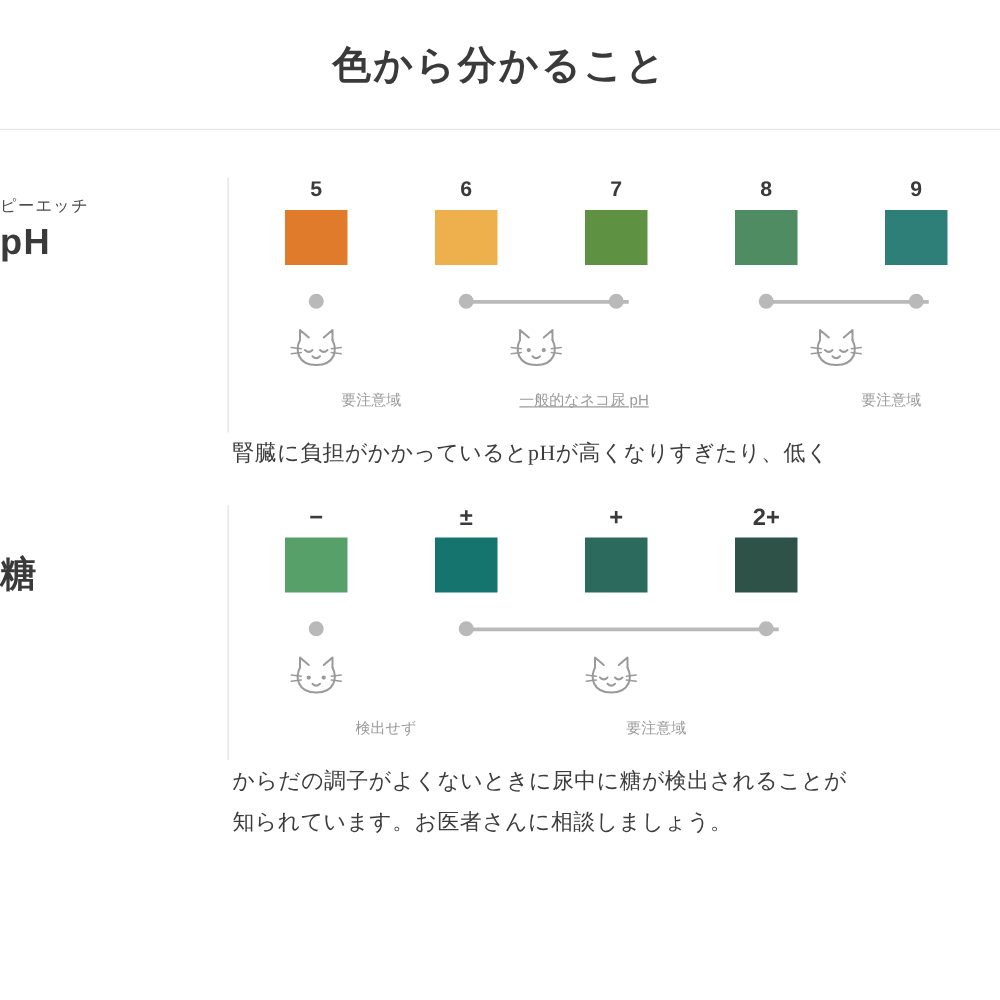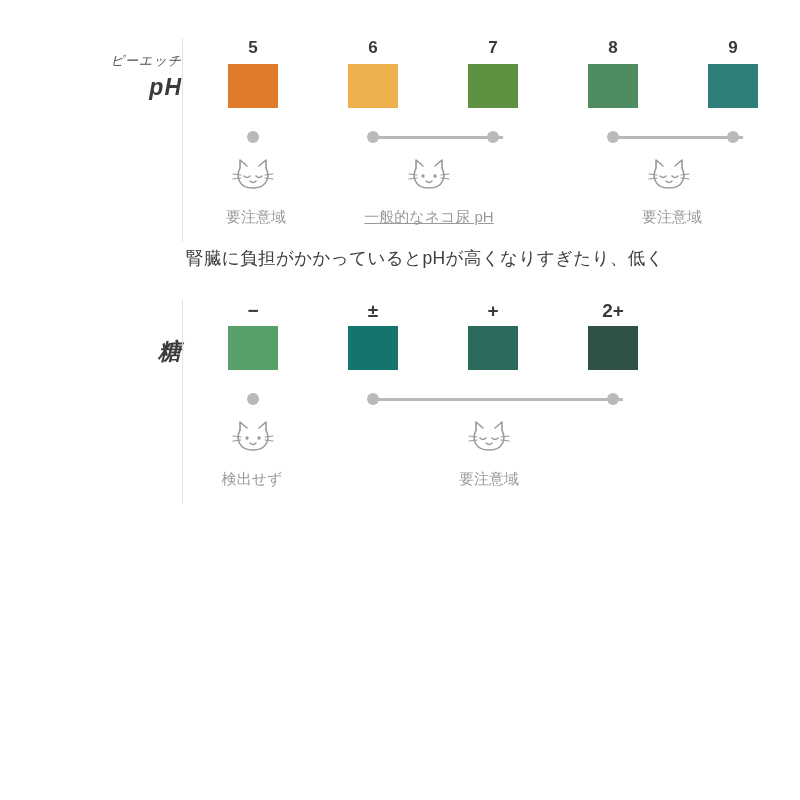--- a/index.html
+++ b/index.html
@@ -47,33 +47,32 @@
 
   .row {
     display: flex;
     align-items: flex-start;
   }
 
   
   .label-col {
     width: 182px;
     flex: 0 0 182px;
-    text-align: right;
+    text-align: left;
     box-sizing: border-box;
     padding-top: 14px;
-    font-style: italic;
   }
   .label-kana {
     font-size: 13px;
     letter-spacing: 1px;
     color: #4a4a4a;
     margin-bottom: 4px;
   }
   .label-main {
-    font-size: 23px;
+    font-size: 29px;
     font-weight: bold;
     color: #3a3a3a;
     letter-spacing: 1px;
   }
   .label-main.single {
     padding-top: 22px;
   }
 
   
   .chart-col {
@@ -140,45 +139,48 @@
   }
 
   
   .cap-row {
     position: relative;
     height: 34px;
   }
   .caption {
     position: absolute;
     top: 0;
-    font-size: 15px;
+    font-size: 12px;
     color: #9a9a9a;
     white-space: nowrap;
-    text-align: center;
+    text-align: right;
   }
 
   
   .body-text {
     padding-left: 182px;
     box-sizing: border-box;
   }
   .body-text p {
     margin: 0;
     font-size: 17.5px;
     line-height: 1.85;
     color: #3c3c3c;
     letter-spacing: 0.4px;
   }
-  .pl-inner { padding-left: 4px; }
+  .pl-inner { padding-left: 4px; font-family: Liberation Serif, serif; }
 </style>
 </head>
 <body>
 
 <div class="page">
 
+  <div class="header">
+    <div class="header-title">色から分かること</div>
+  </div>
 
   <div class="section sec-ph">
     <div class="row">
 
       <div class="label-col">
         <div class="label-kana">ピーエッチ</div>
         <div class="label-main">pH</div>
       </div>
 
       <div class="chart-col">
@@ -306,22 +308,28 @@
               <path d="M10 16 C6 24 8 36 23 36 C38 36 40 24 36 16" fill="none" stroke="#9a9a9a" stroke-width="1.6" stroke-linecap="round"></path>
               <path d="M14 24 q3 3 6 0" fill="none" stroke="#9a9a9a" stroke-width="1.6" stroke-linecap="round"></path>
               <path d="M26 24 q3 3 6 0" fill="none" stroke="#9a9a9a" stroke-width="1.6" stroke-linecap="round"></path>
               <path d="M20 29 q3 3 6 0" fill="none" stroke="#9a9a9a" stroke-width="1.6" stroke-linecap="round"></path>
               <path d="M3 22 L11 23 M3 27 L11 26 M43 22 L35 23 M43 27 L35 26" fill="none" stroke="#9a9a9a" stroke-width="1.2" stroke-linecap="round"></path>
             </svg>
           </div>
         </div>
 
         <div class="cap-row">
-          <div class="caption" style="left:4px;width:130px;">検出せず</div>
+          <div class="caption" style="left:20px;width:130px;">検出せず</div>
           <div class="caption" style="left:246px;width:120px;">要注意域</div>
         </div>
 
       </div>
     </div>
 
+    <div class="body-text">
+      <div class="pl-inner">
+        <p>からだの調子がよくないときに尿中に糖が検出されることが</p>
+        <p>知られています。お医者さんに相談しましょう。</p>
+      </div>
+    </div>
   </div>
 
 </div>
 
 </body></html>

